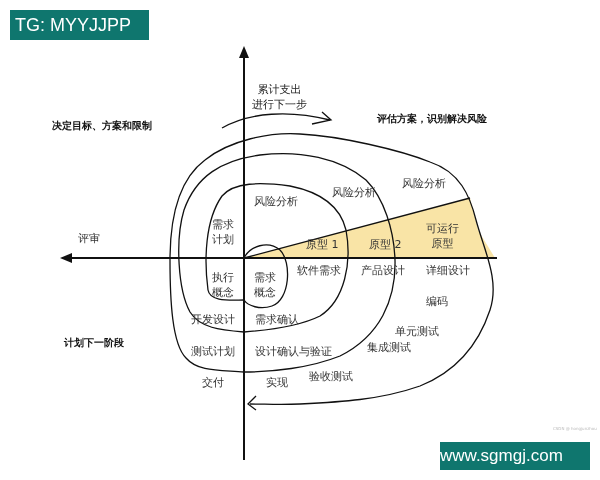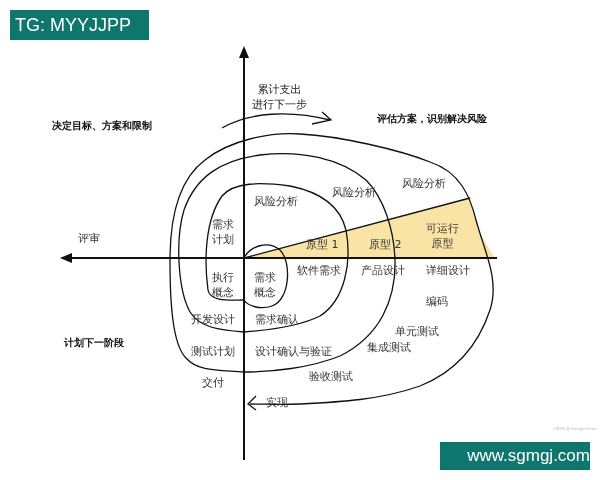--- a/index.html
+++ b/index.html
@@ -7,21 +7,21 @@
            font-family: "DejaVu Sans", "Liberation Sans", sans-serif; color: #222; }
     .canvas { position: absolute; left: 0; top: 0; width: 600px; height: 480px; }
     svg.diagram { position: absolute; left: 0; top: 0; }
     .lbl { position: absolute; font-size: 11px; color: #333; white-space: nowrap; line-height: 14px; }
     .lbl.two { white-space: pre-line; text-align: center; line-height: 15px; }
     .quad { position: absolute; font-size: 10px; font-weight: bold; color: #111; white-space: nowrap; }
     .axis-note { position: absolute; font-size: 11px; color: #222; text-align: center; line-height: 15px; }
     .axis-note .b { font-weight: normal; }
     .wm { position: absolute; background: #0f766e; color: #ffffff; font-family: "Liberation Sans", sans-serif; }
     .wm-tl { left: 10px; top: 10px; width: 139px; height: 30px; font-size: 18px; line-height: 30px; padding-left: 5px; box-sizing: border-box; }
-    .wm-br { left: 440px; top: 442px; width: 150px; height: 28px; font-size: 17px; line-height: 28px; text-align: right; }
+    .wm-br { left: 440px; top: 442px; width: 150px; height: 28px; font-size: 17px; line-height: 28px; text-align: left; }
     .tiny { position: absolute; left: 553px; top: 426px; font-size: 4px; color: #bbb; }
   </style>
 </head>
 <body>
 
 <div class="canvas">
 
   <svg class="diagram" width="600" height="480" viewBox="0 0 600 480">
 
     <polygon points="244,258 470,198 478,230 495,258" fill="#f9e4a6" stroke="none"></polygon>
@@ -85,15 +85,15 @@
   <div class="lbl" style="left:297px; top:264px;">软件需求</div>
   <div class="lbl" style="left:361px; top:264px;">产品设计</div>
   <div class="lbl" style="left:426px; top:264px;">详细设计</div>
   <div class="lbl" style="left:426px; top:295px;">编码</div>
   <div class="lbl" style="left:395px; top:325px;">单元测试</div>
   <div class="lbl" style="left:367px; top:341px;">集成测试</div>
   <div class="lbl" style="left:309px; top:370px;">验收测试</div>
 
   <div class="lbl" style="left:255px; top:313px;">需求确认</div>
   <div class="lbl" style="left:255px; top:345px;">设计确认与验证</div>
-  <div class="lbl" style="left:266px; top:396px;">实现</div>
+  <div class="lbl" style="left:266px; top:376px;">实现</div>
 
 </div>
 
 </body></html>

